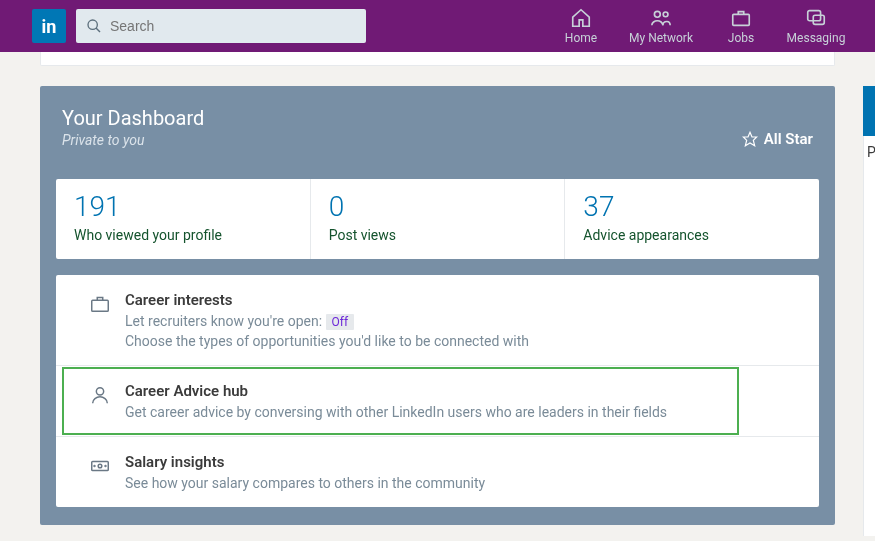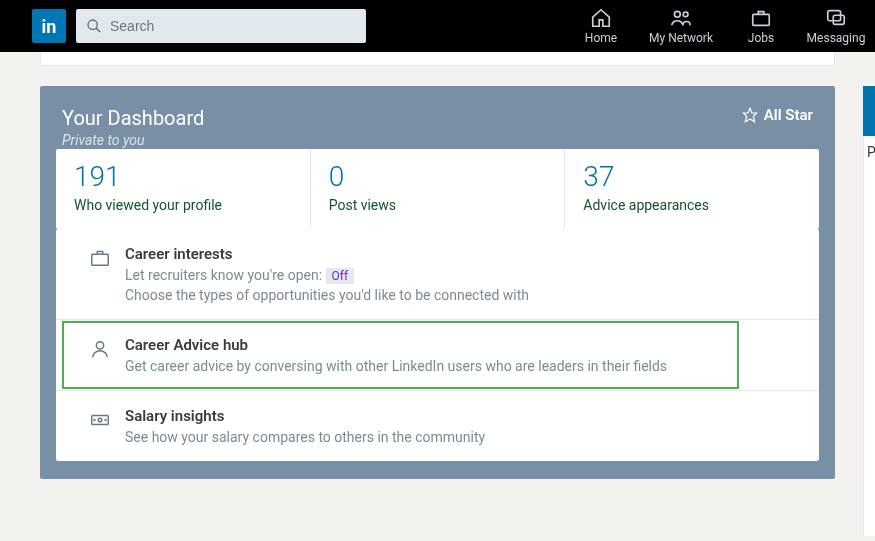--- a/index.html
+++ b/index.html
@@ -7,25 +7,25 @@
     font-family: -apple-system, BlinkMacSystemFont, "Segoe UI", Roboto, Helvetica, Arial, sans-serif;
     background: #f3f2ef;
     width: 875px;
     height: 541px;
     overflow: hidden;
     position: relative;
   }
 
   
   .topnav {
-    background: #000000;
+    background: #701a75;
     height: 52px;
     display: flex;
     align-items: center;
-    padding: 0 4px 0 32px;
+    padding: 0 24px 0 32px;
   }
   .logo {
     width: 34px;
     height: 34px;
     background: #0077b5;
     border-radius: 2px;
     display: flex;
     align-items: center;
     justify-content: center;
     color: #fff;
@@ -83,40 +83,41 @@
   }
 
   .dashboard {
     background: #788fa5;
     border-radius: 2px;
     padding: 16px 16px 18px 16px;
     color: #fff;
   }
   .dash-header {
     display: flex;
-    align-items: flex-start;
-    margin-bottom: 1px;
+    align-items: flex-end;
+    margin-bottom: 31px;
     padding: 4px 6px 0 6px;
   }
   .dash-title { font-size: 20px; font-weight: 400; }
   .dash-sub { font-size: 14px; font-style: italic; color: #dbe3ea; margin-top: 2px;}
   .dash-header-right {
     margin-left: auto;
     display: flex;
     align-items: center;
     font-size: 15px;
     font-weight: 600;
     gap: 6px;
   }
 
   .stats {
     display: flex;
     background: #fff;
     border-radius: 2px;
     overflow: hidden;
+    margin-bottom: 16px;
   }
   .stat {
     flex: 1;
     padding: 14px 18px 16px 18px;
     border-right: 1px solid #e6e9ec;
     cursor: pointer;
   }
   .stat:last-child { border-right: none; }
   .stat-num {
     color: #0073b1;

